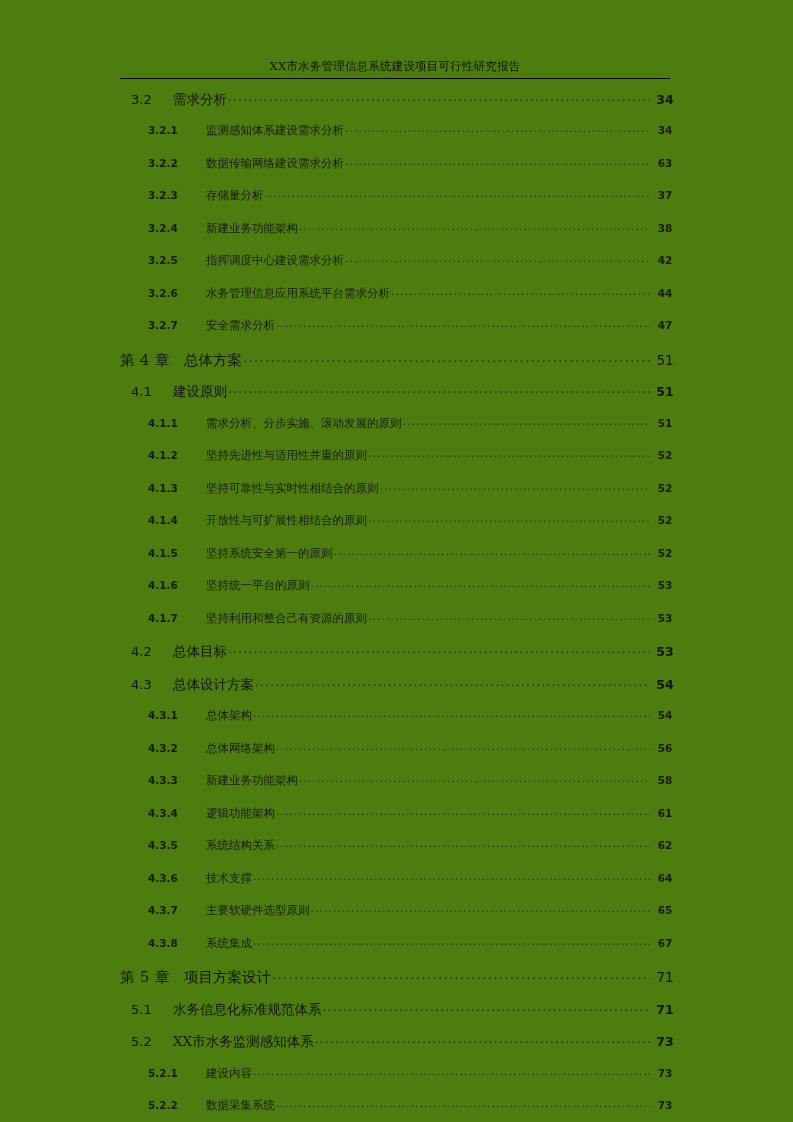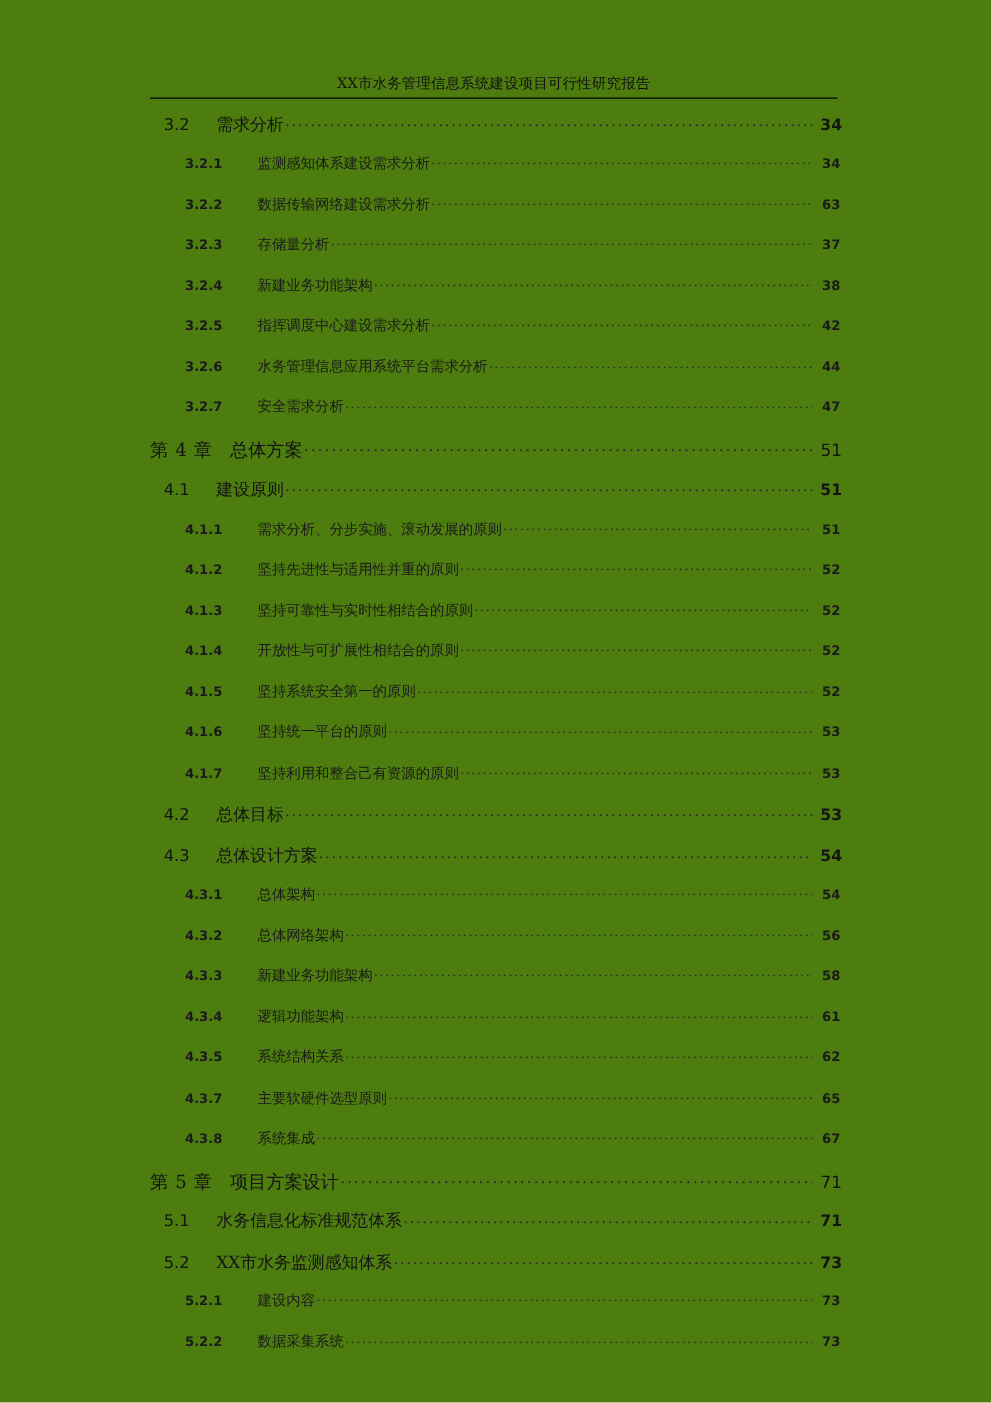--- a/index.html
+++ b/index.html
@@ -291,20 +291,26 @@
         <span class="leader"></span>
         <span class="pageno">61</span>
       </div>
       <div class="toc-entry lvl3">
         <span class="num">4.3.5</span>
         <span class="title">系统结构关系</span>
         <span class="leader"></span>
         <span class="pageno">62</span>
       </div>
       <div class="toc-entry lvl3">
+        <span class="num">4.3.6</span>
+        <span class="title">技术支撑</span>
+        <span class="leader"></span>
+        <span class="pageno">64</span>
+      </div>
+      <div class="toc-entry lvl3">
         <span class="num">4.3.7</span>
         <span class="title">主要软硬件选型原则</span>
         <span class="leader"></span>
         <span class="pageno">65</span>
       </div>
       <div class="toc-entry lvl3">
         <span class="num">4.3.8</span>
         <span class="title">系统集成</span>
         <span class="leader"></span>
         <span class="pageno">67</span>

